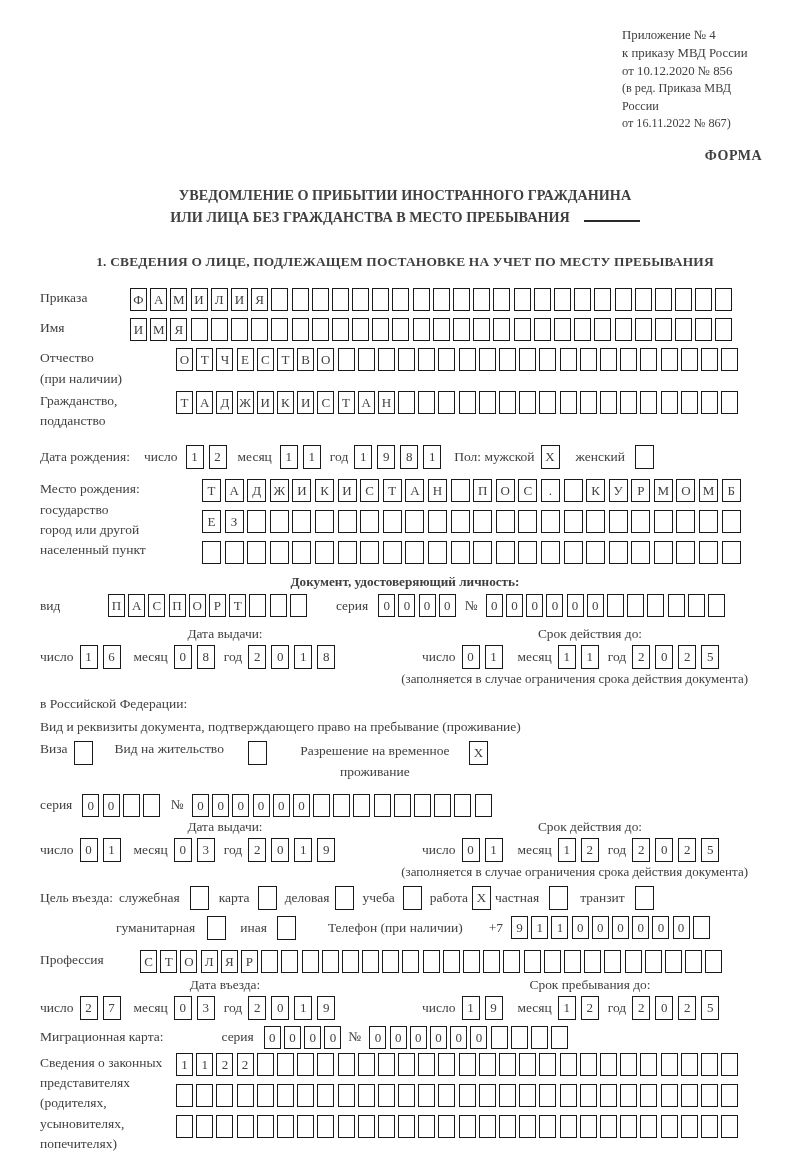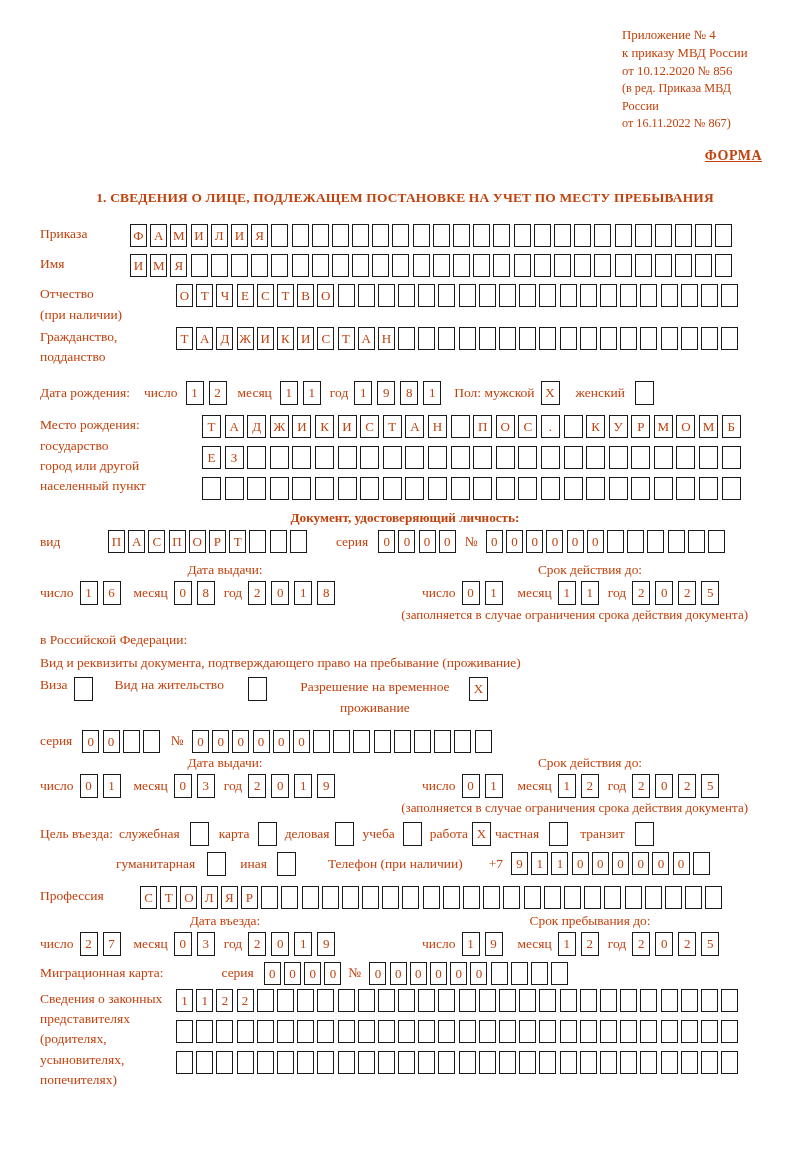--- a/index.html
+++ b/index.html
@@ -2,27 +2,27 @@
 <html lang="ru"><head>
 <meta charset="utf-8">
 <style>
   html,body { margin:0; padding:0; background:#ffffff; }
   .page {
     position:relative;
     width:800px; height:1163px;
     box-sizing:border-box;
     padding:26px 30px 10px 40px;
     background:#fff;
-    color:#c2410c;
+    color:#404040;
     font-family:"Liberation Serif", serif;
     overflow:hidden;
   }
   .annex { margin-left:582px; font-size:12.8px; line-height:1.42; }
   .annex .ed { font-size:12.2px; }
-  .forma { text-align:right; padding-right:8px; font-weight:bold; font-size:14px; margin-top:16px; letter-spacing:.5px;text-decoration:underline; }
+  .forma { text-align:right; padding-right:8px; font-weight:bold; font-size:14px; margin-top:16px; letter-spacing:.5px; }
   .title { text-align:center; font-weight:bold; font-size:14.2px; line-height:1.55; margin-top:20px; }
   .title-underline { display:inline-block; width:56px; border-bottom:2.2px solid #2a2a2a; margin-left:14px; vertical-align:baseline; }
   .sect { font-weight:bold; font-size:13.4px; margin-top:26px; text-align:center; letter-spacing:.2px; }
 
   .row { display:flex; align-items:flex-start; margin-top:7px; }
   .lbl { font-size:13.5px; line-height:1.5; white-space:pre-line; flex-shrink:0; }
   .inlbl { font-size:13.5px; white-space:nowrap; }
 
   .cells { display:inline-flex; flex-wrap:nowrap; }
   .cell {
@@ -61,20 +61,26 @@
   <div class="annex">
     <div>Приложение № 4</div>
     <div>к приказу МВД России</div>
     <div>от 10.12.2020 № 856</div>
     <div class="ed">(в ред. Приказа МВД России</div>
     <div class="ed">от 16.11.2022 № 867)</div>
   </div>
 
   <div class="forma">ФОРМА</div>
 
+  <div class="title">
+    <div>УВЕДОМЛЕНИЕ О ПРИБЫТИИ ИНОСТРАННОГО ГРАЖДАНИНА</div>
+    <div>
+      <span>ИЛИ ЛИЦА БЕЗ ГРАЖДАНСТВА В МЕСТО ПРЕБЫВАНИЯ</span><span class="title-underline"></span>
+    </div>
+  </div>
 
   <div class="sect">1. СВЕДЕНИЯ О ЛИЦЕ, ПОДЛЕЖАЩЕМ ПОСТАНОВКЕ НА УЧЕТ ПО МЕСТУ ПРЕБЫВАНИЯ</div>
 
   <div class="row mt18">
     <div class="lbl" style="width:90px">Приказа</div>
     <div class="cells">
         <span class="cell">Ф</span>
         <span class="cell">А</span>
         <span class="cell">М</span>
         <span class="cell">И</span>

